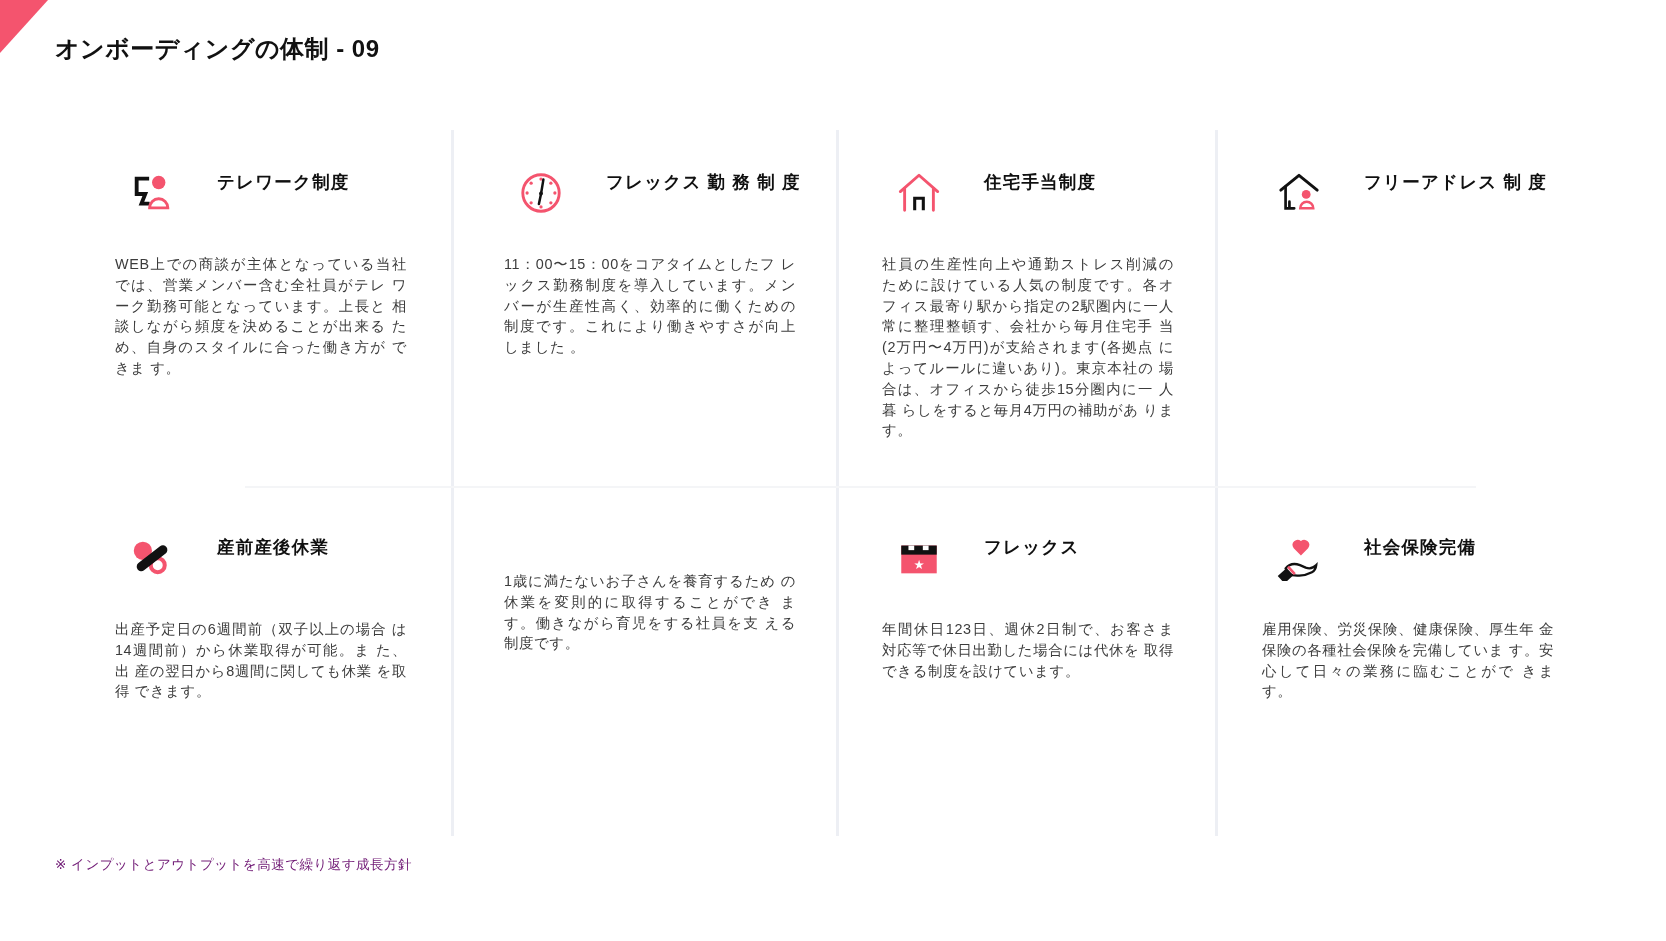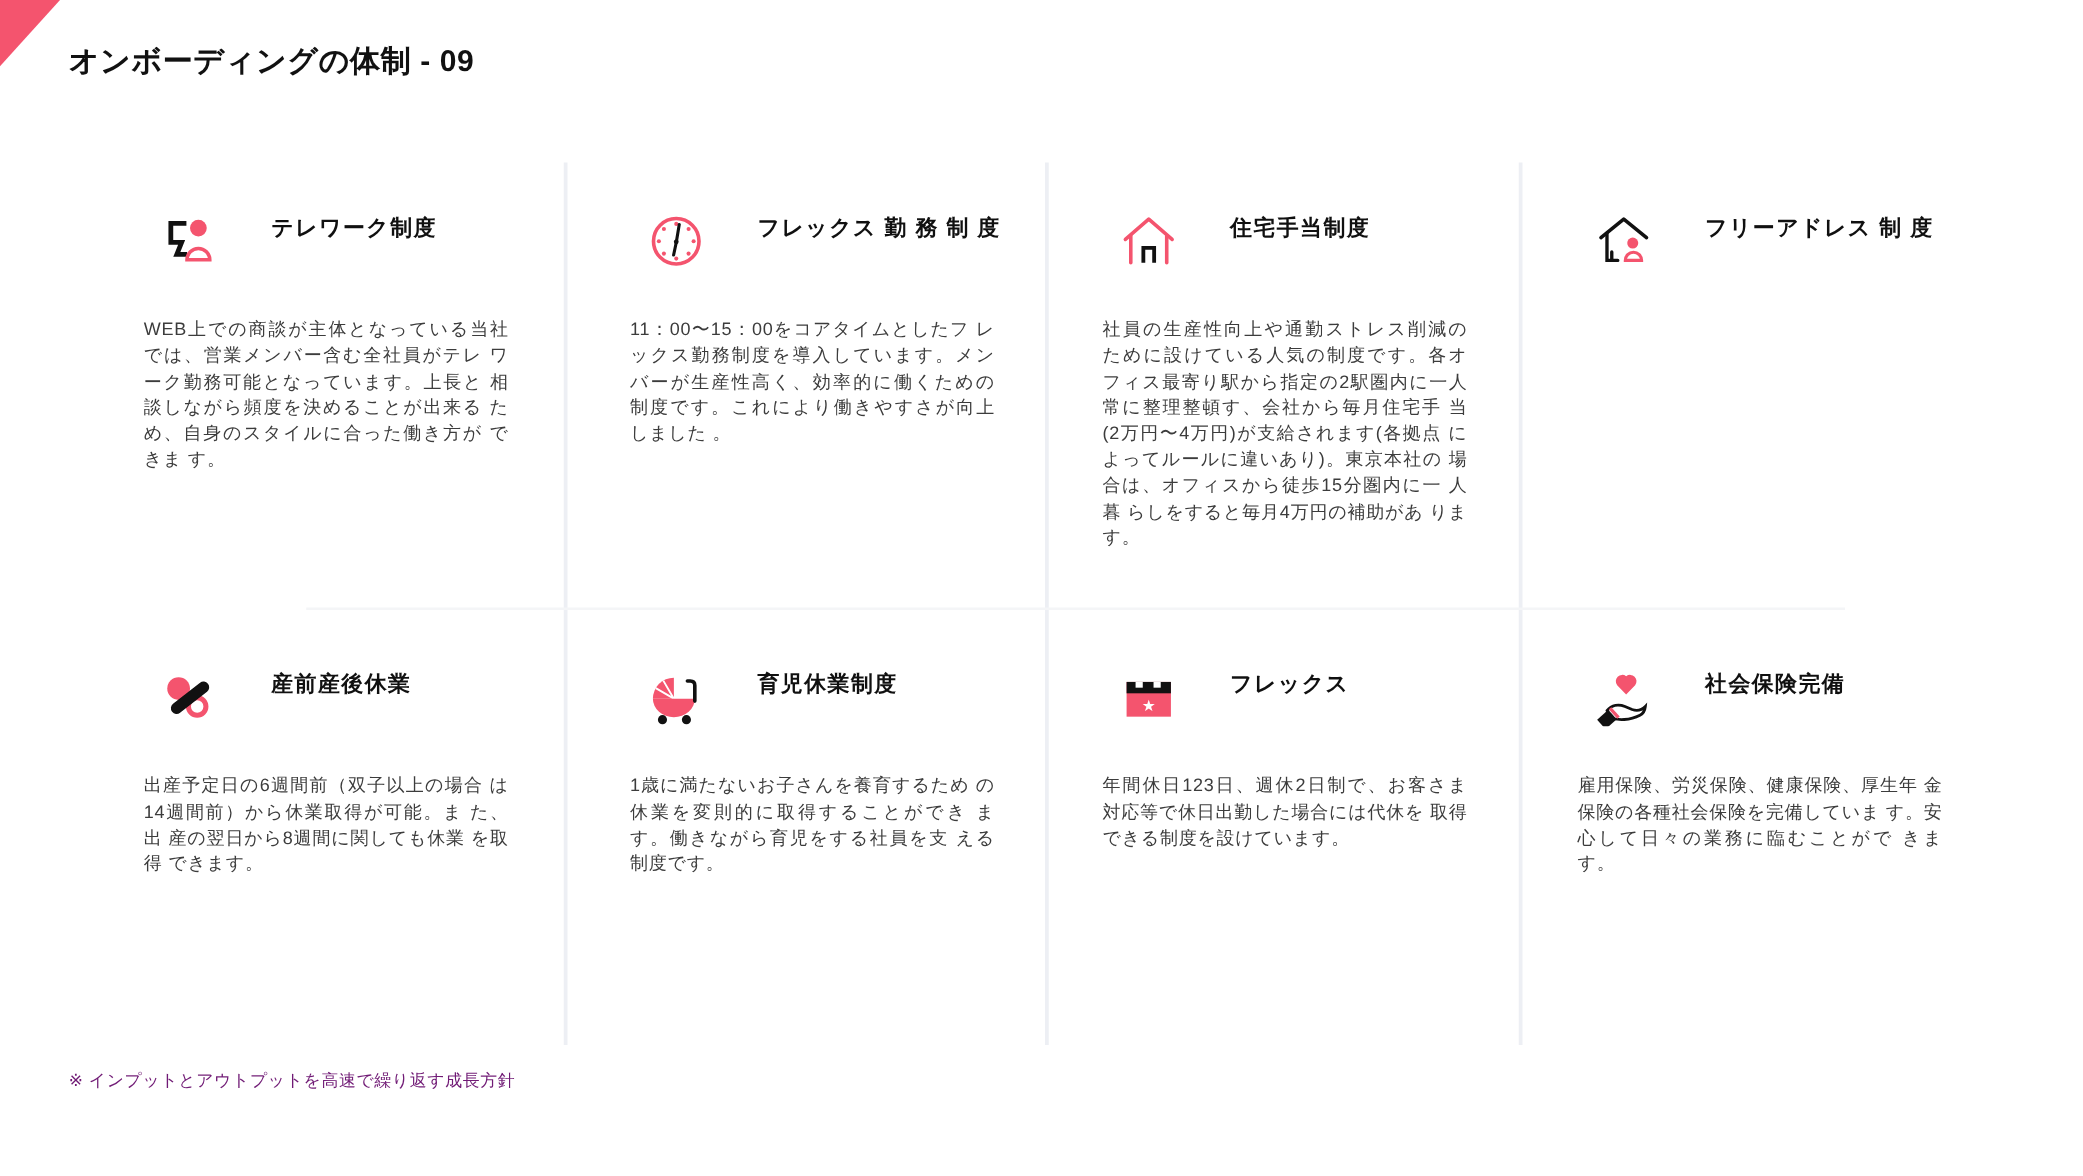--- a/index.html
+++ b/index.html
@@ -121,31 +121,20 @@
       <circle cx="14.5" cy="16.5" r="9.5" fill="#F4546E"></circle>
       <circle cx="30" cy="31.5" r="7.3" fill="none" stroke="#F4546E" stroke-width="4.2"></circle>
       <rect x="5" y="19.5" width="38" height="9.5" rx="4.7" fill="#111" transform="rotate(-38 24 24.2)"></rect>
     </svg>
     <span class="card-title">産前産後休業</span>
   </div>
   <p class="card-body">出産予定日の6週間前（双子以上の場合 は 14週間前）から休業取得が可能。ま た、出 産の翌日から8週間に関しても休業 を取得 できます。</p>
 </div>
 
 <div class="card row2 c2">
-  <div class="card-header">
-    <svg class="card-icon" viewBox="0 0 48 48">
-      <path d="M22,25 V7.5 A17.5,17.5 0 0 0 4.5,25 Z" fill="#F4546E"></path>
-      <path d="M22,25 L13.2,9.9 M22,25 L6.9,16.2" stroke="#fff" stroke-width="1.6"></path>
-      <path d="M39.5,25 a17.5,15.5 0 0 1 -35,0 z" fill="#F4546E"></path>
-      <path d="M39.5,27 V14 q0,-3.8 -3.8,-3.8 h-2.4" fill="none" stroke="#111" stroke-width="3" stroke-linecap="round"></path>
-      <circle cx="12.5" cy="42.5" r="3.8" fill="#111"></circle>
-      <circle cx="32.5" cy="42.5" r="3.8" fill="#111"></circle>
-    </svg>
-    <span class="card-title">育児休業制度</span>
-  </div>
   <p class="card-body">1歳に満たないお子さんを養育するため の休業を変則的に取得することができ ま す。働きながら育児をする社員を支 える 制度です。</p>
 </div>
 
 <div class="card row2 c3">
   <div class="card-header">
     <svg class="card-icon" viewBox="0 0 48 48">
       <rect x="5.5" y="11" width="37" height="29" fill="#F4546E"></rect>
       <rect x="5.5" y="11" width="37" height="9.5" fill="#111"></rect>
       <rect x="13" y="11" width="6" height="4.8" fill="#fff"></rect>
       <rect x="28" y="11" width="6" height="4.8" fill="#fff"></rect>

